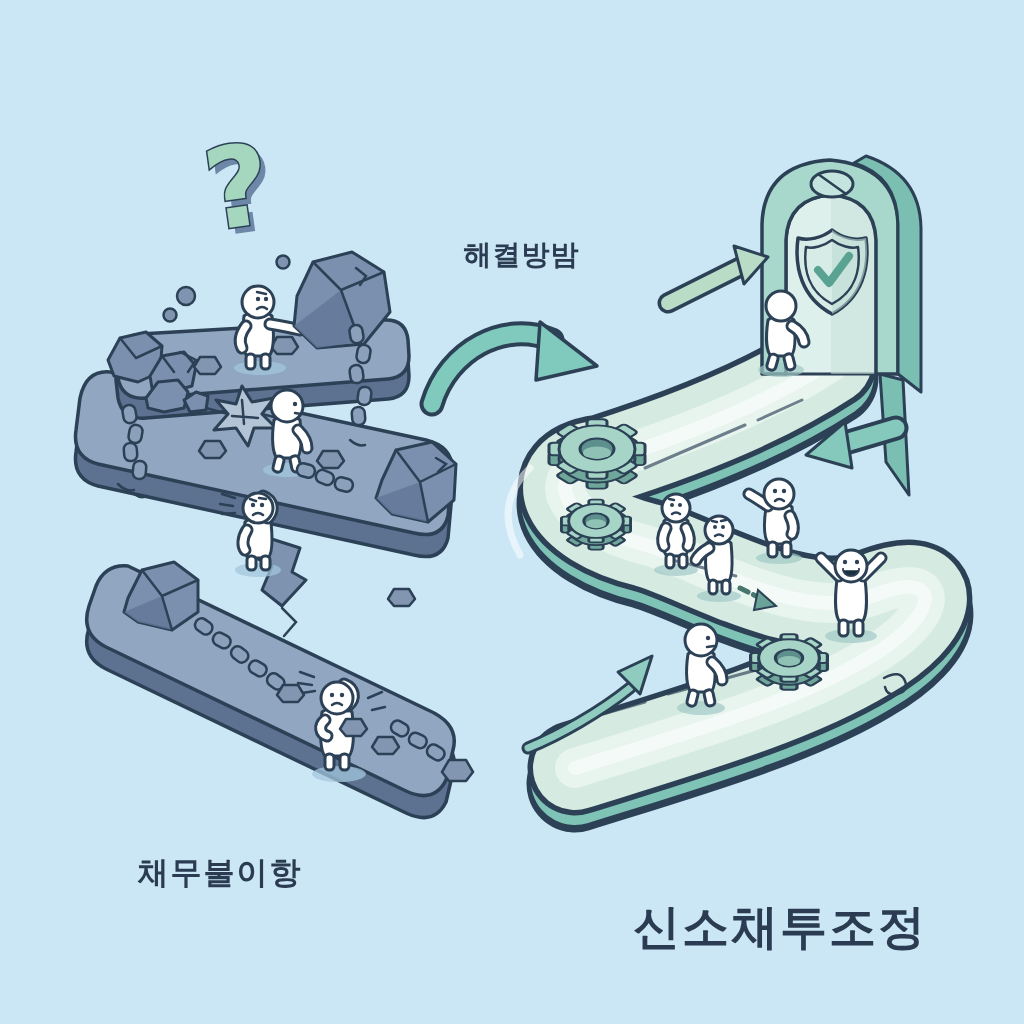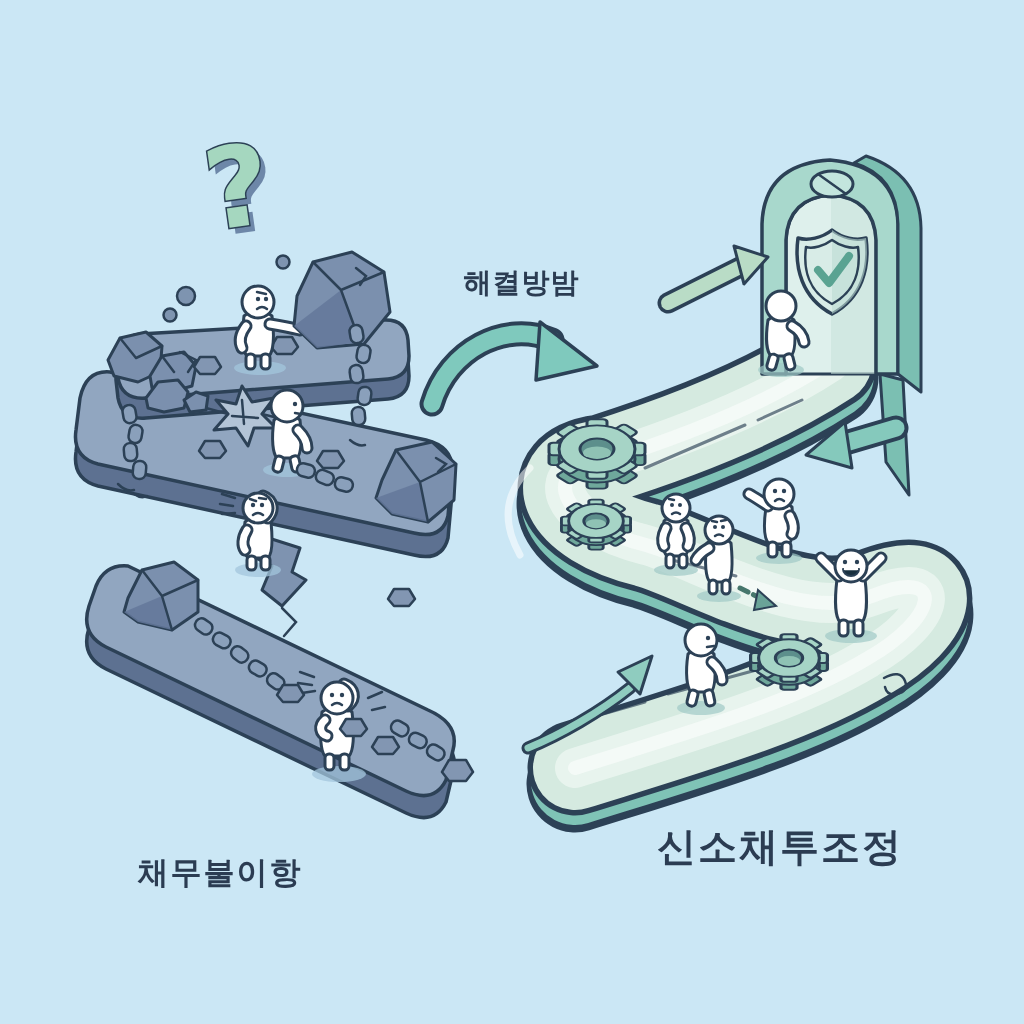--- a/index.html
+++ b/index.html
@@ -1,21 +1,21 @@
 <!DOCTYPE html>
 <html><head>
 <meta charset="utf-8">
 <style>
   html,body{margin:0;padding:0;}
   .stage{position:relative;width:1024px;height:1024px;background:#cbe7f5;overflow:hidden;
          font-family:"Liberation Sans",sans-serif;}
   .lbl{position:absolute;font-weight:700;color:#2b3c52;text-align:center;letter-spacing:2px;}
   .lbl-left{left:70px;top:852px;width:300px;font-size:31px;}
-  .lbl-right{left:630px;top:820px;width:300px;font-size:39px;}
-  .lbl-center{left:424px;top:264px;width:195px;font-size:28px;letter-spacing:1px;}
+  .lbl-right{left:630px;top:896px;width:300px;font-size:47px;}
+  .lbl-center{left:424px;top:236px;width:195px;font-size:28px;letter-spacing:1px;}
   svg{position:absolute;left:0;top:0;}
   .fw{fill:#fff;stroke:#2c4156;stroke-width:3;stroke-linejoin:round;}
   .armU{stroke:#2c4156;stroke-width:13;fill:none;stroke-linecap:round;}
   .armO{stroke:#fff;stroke-width:7;fill:none;stroke-linecap:round;}
   .rock{fill:#7b90ae;stroke:#2c4156;stroke-width:3;stroke-linejoin:round;}
   .rockd{fill:#64789a;}
   .link{fill:#8aa0bb;stroke:#2c4156;stroke-width:2.5;}
   .peb{fill:#8296b2;stroke:#2c4156;stroke-width:2.5;stroke-linejoin:round;}
   .crk{fill:none;stroke:#2c4156;stroke-width:2.5;stroke-linecap:round;}
   .shadL{fill:#a3c6dc;opacity:.75;}

